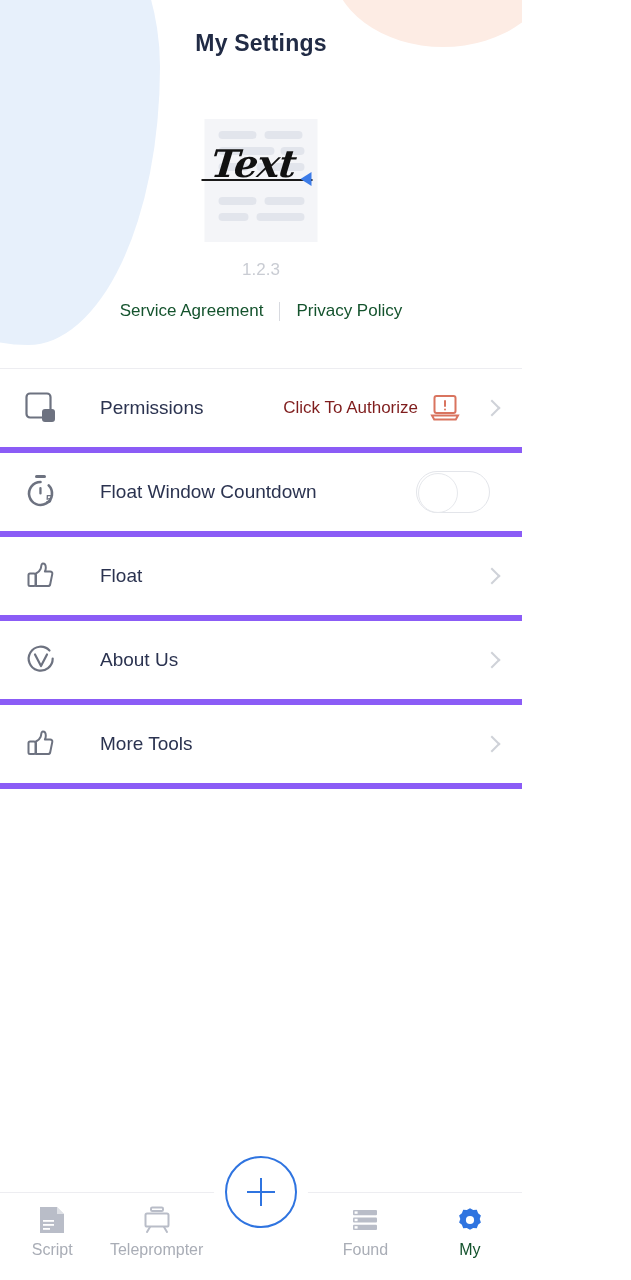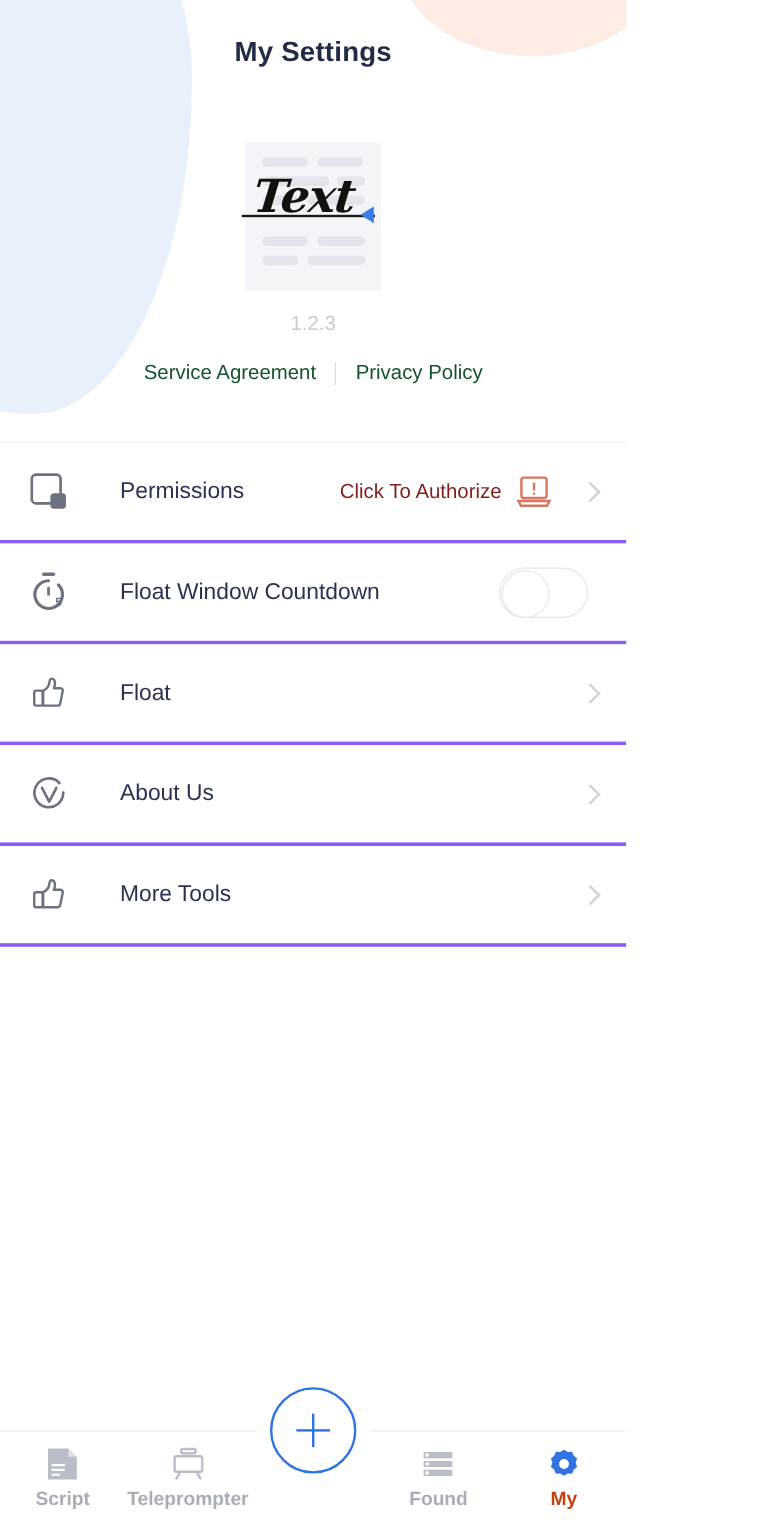--- a/index.html
+++ b/index.html
@@ -106,21 +106,21 @@
   
   .list {
     position:absolute; top:368px; left:0; width:100%;
     border-top:1px solid #ededf1;
     background:#ffffff;
   }
   .row {
     position:relative;
     height:84px;
     display:flex; align-items:center;
-    border-bottom:3px solid #8b5cf6;
+    border-bottom:6px solid #8b5cf6;
     padding:0 24px 0 24px;
     background:#ffffff;
   }
   .row-icon {
     width:52px; min-width:52px;
     display:flex; align-items:center; justify-content:flex-start;
   }
   .row-label {
     flex:1;
     font-size:19px; color:#2b3350;
@@ -165,25 +165,24 @@
     border-top:1px solid #ededf1;
     display:flex; align-items:flex-start;
   }
   .tab {
     flex:1;
     height:88px;
     display:flex; flex-direction:column;
     align-items:center; justify-content:flex-start;
     padding-top:12px;
     gap:6px;
-    font-weight:bold;
   }
   .tab-ico { height:30px; display:flex; align-items:center; justify-content:center; }
   .tab-label { font-size:16px; color:#a9adb6; }
-  .tab.active .tab-label { color:#c2410c; }
+  .tab.active .tab-label { color:#14532d; }
   .tab.center { flex:1; }
 
   .fab-notch {
     position:absolute; left:50%; bottom:58px;
     transform:translateX(-50%);
     width:106px; height:58px;
     background:#ffffff;
     border-radius:53px 53px 0 0;
   }
   .fab {

